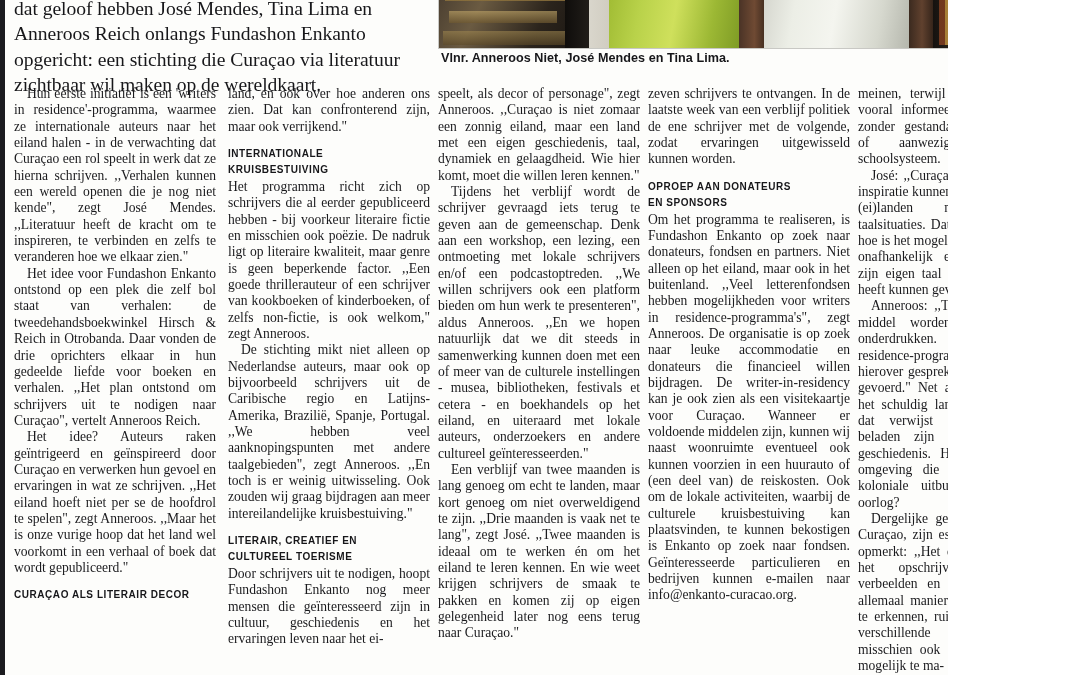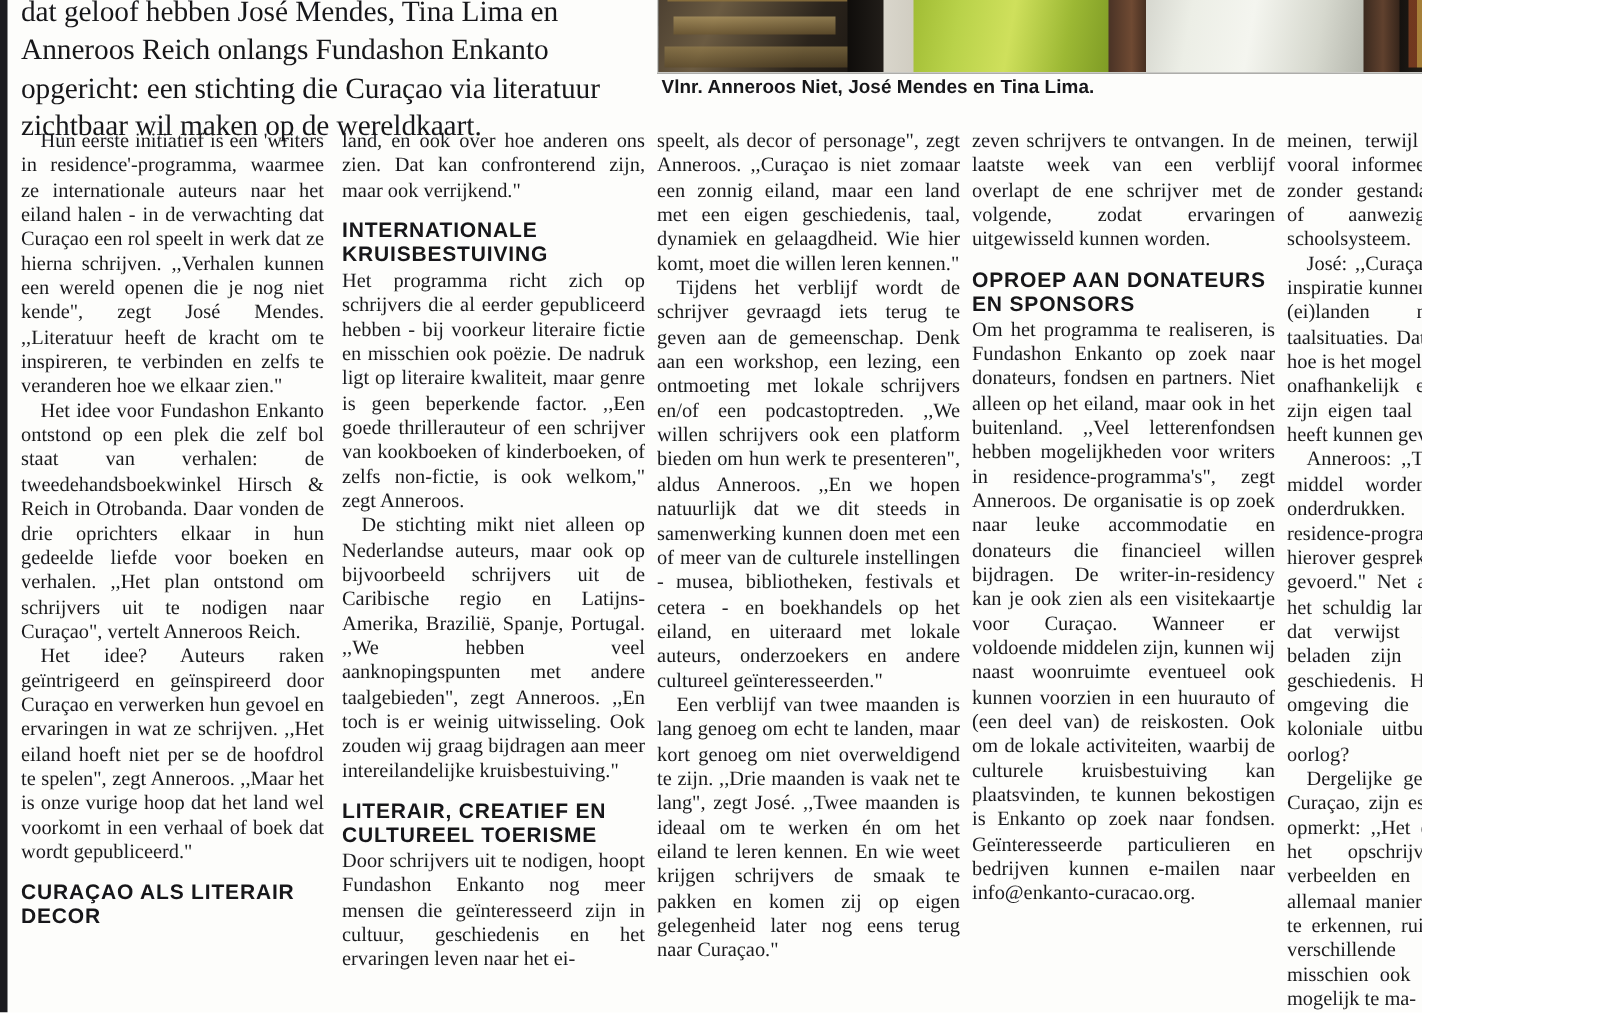--- a/index.html
+++ b/index.html
@@ -123,21 +123,21 @@
   }
   .col p {
     margin: 0;
     text-indent: 13px;
   }
   .col p.noindent { text-indent: 0; }
 
   .subhead {
     font-family: "Liberation Sans", sans-serif;
     font-weight: bold;
-    font-size: 14px;
+    font-size: 10px;
     line-height: 15.4px;
     letter-spacing: 0.55px;
     color: #17171a;
     text-transform: uppercase;
     text-align: left;
     margin: 11px 0 1px 0;
     font-variant: small-caps;
     text-indent: 0;
   }
 
@@ -201,21 +201,21 @@
     <p class="noindent">Door schrijvers uit te nodigen, hoopt Fundashon Enkanto nog meer mensen die geïnteresseerd zijn in cultuur, geschiedenis en het ervaringen leven naar het ei-</p>
   </div>
 
   <div class="col" id="col3">
     <p class="noindent">speelt, als decor of personage", zegt Anneroos. ,,Curaçao is niet zomaar een zonnig eiland, maar een land met een eigen geschiedenis, taal, dynamiek en gelaagdheid. Wie hier komt, moet die willen leren kennen."</p>
     <p>Tijdens het verblijf wordt de schrijver gevraagd iets terug te geven aan de gemeenschap. Denk aan een workshop, een lezing, een ontmoeting met lokale schrijvers en/of een podcastoptreden. ,,We willen schrijvers ook een platform bieden om hun werk te presenteren", aldus Anneroos. ,,En we hopen natuurlijk dat we dit steeds in samenwerking kunnen doen met een of meer van de culturele instellingen - musea, bibliotheken, festivals et cetera - en boekhandels op het eiland, en uiteraard met lokale auteurs, onderzoekers en andere cultureel geïnteresseerden."</p>
     <p>Een verblijf van twee maanden is lang genoeg om echt te landen, maar kort genoeg om niet overweldigend te zijn. ,,Drie maanden is vaak net te lang", zegt José. ,,Twee maanden is ideaal om te werken én om het eiland te leren kennen. En wie weet krijgen schrijvers de smaak te pakken en komen zij op eigen gelegenheid later nog eens terug naar Curaçao."</p>
   </div>
 
   <div class="col" id="col4">
-    <p class="noindent">zeven schrijvers te ontvangen. In de laatste week van een verblijf overlapt de ene schrijver met de volgende, zodat ervaringen uitgewisseld kunnen worden.</p>
+    <p class="noindent">zeven schrijvers te ontvangen. In de laatste week van een verblijf politiek de ene schrijver met de volgende, zodat ervaringen uitgewisseld kunnen worden.</p>
     <div class="subhead">Oproep aan donateurs</div>
     <div class="subhead" style="margin-top:0">en sponsors</div>
     <p class="noindent">Om het programma te realiseren, is Fundashon Enkanto op zoek naar donateurs, fondsen en partners. Niet alleen op het eiland, maar ook in het buitenland. ,,Veel letterenfondsen hebben mogelijkheden voor writers in residence-programma's", zegt Anneroos. De organisatie is op zoek naar leuke accommodatie en donateurs die financieel willen bijdragen. De writer-in-residency kan je ook zien als een visitekaartje voor Curaçao. Wanneer er voldoende middelen zijn, kunnen wij naast woonruimte eventueel ook kunnen voorzien in een huurauto of (een deel van) de reiskosten. Ook om de lokale activiteiten, waarbij de culturele kruisbestuiving kan plaatsvinden, te kunnen bekostigen is Enkanto op zoek naar fondsen. Geïnteresseerde particulieren en bedrijven kunnen e-mailen naar info@enkanto-curacao.org.</p>
   </div>
 
   <div class="col" id="col5">
     <p class="noindent">meinen, terwijl het Kaapverdiaans vooral informeel gebruikt wordt - zonder gestandaardiseerde spelling of aanwezigheid in het schoolsysteem.</p>
     <p>José: ,,Curaçao zou in die zin als inspiratie kunnen dienen voor andere (ei)landen met soortgelijke taalsituaties. Dat roept de vraag op: hoe is het mogelijk dat juist een niet-onafhankelijk eiland als Curaçao zijn eigen taal wél zo veel ruimte heeft kunnen geven?</p>
     <p>Anneroos: ,,Taal kan als politiek middel worden ingezet om te onderdrukken. In het writers in residence-programma zouden hierover gesprekken kunnen worden gevoerd." Net als het concept van het schuldig landschap, een begrip dat verwijst naar plekken die beladen zijn met een pijnlijke geschiedenis. Hoe leef je in een omgeving die sporen draagt van koloniale uitbuiting, slavernij of oorlog?</p>
     <p>Dergelijke gesprekken, ook over Curaçao, zijn essentieel. Zoals José opmerkt: ,,Het delen van verhalen, het opschrijven ervan, het verbeelden en bevragen: het zijn allemaal manieren om het verleden te erkennen, ruimte te maken voor verschillende perspectieven en misschien ook om iets van heling mogelijk te ma-</p>

